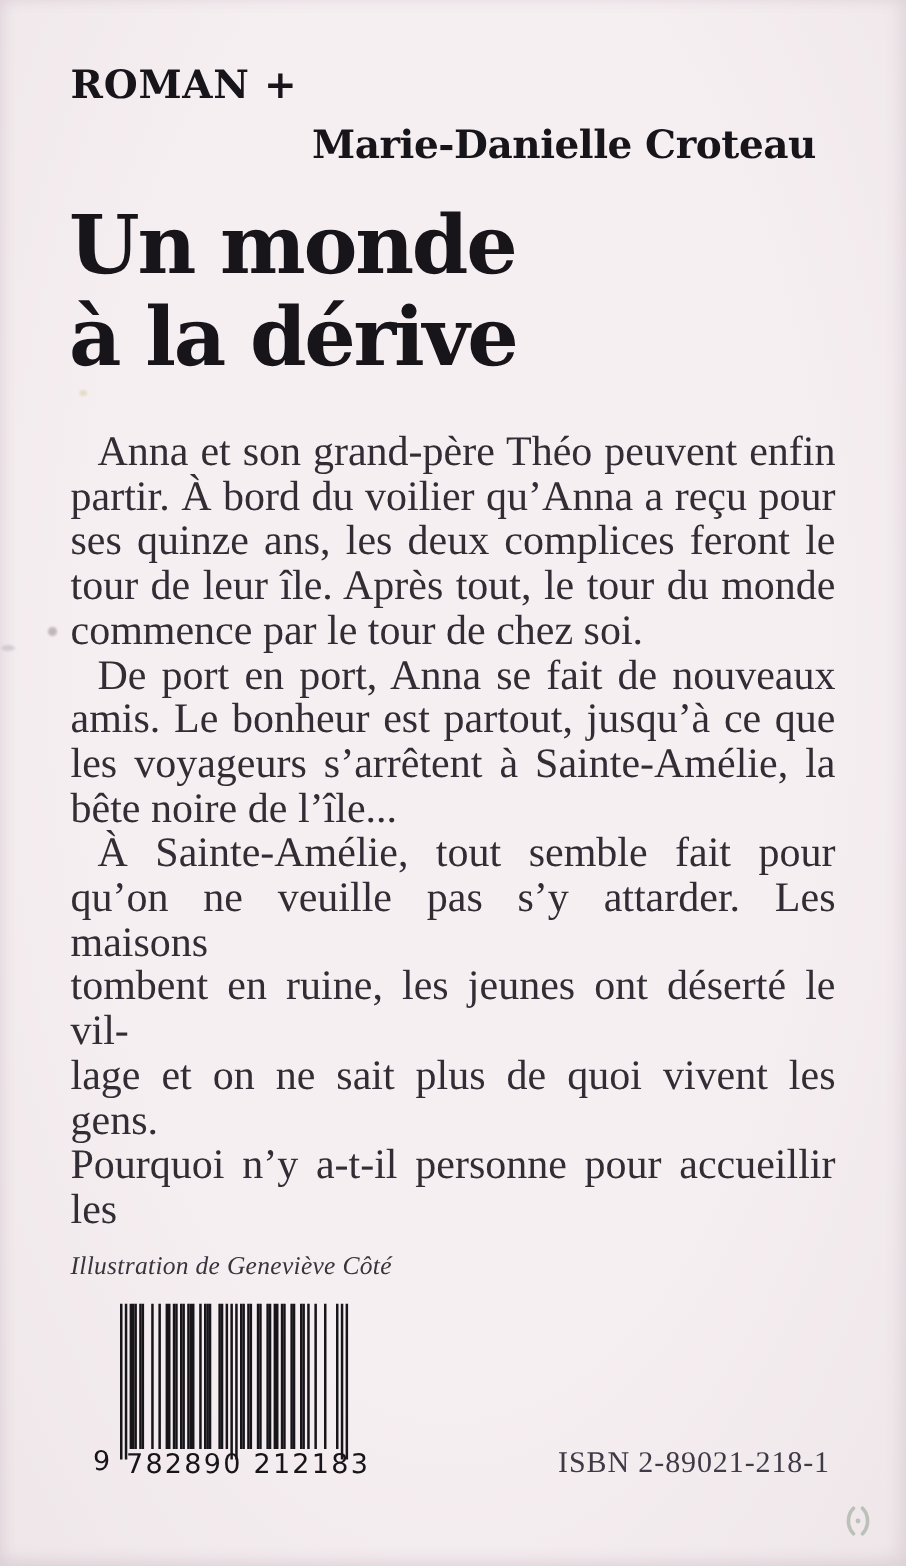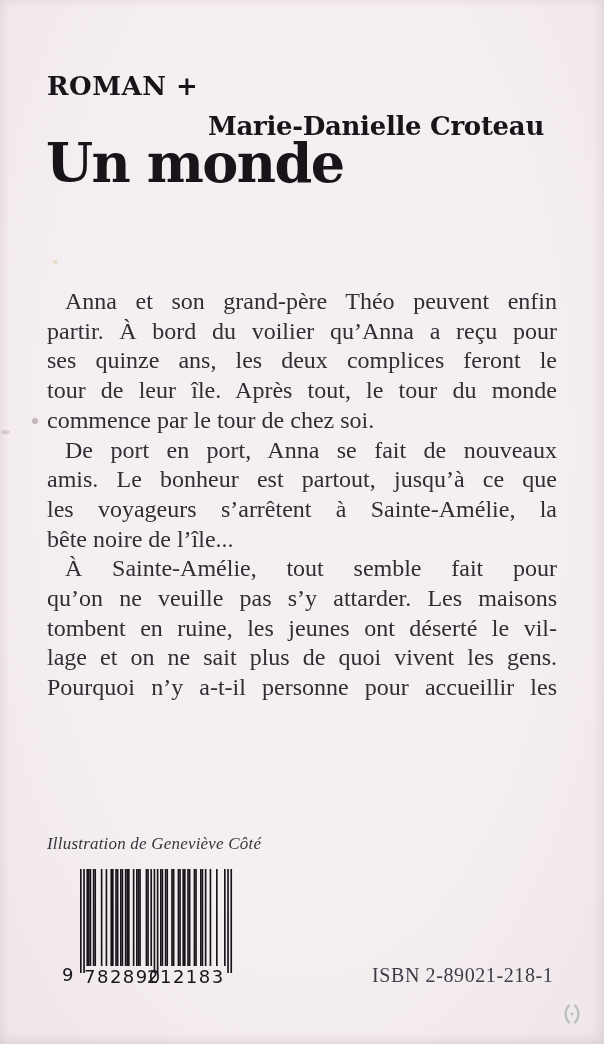--- a/index.html
+++ b/index.html
@@ -7,63 +7,63 @@
     width: 604px; height: 1044px;
     background: var(--bg, #f4edf0);
     font-family: "Liberation Serif", serif;
   }
   .page {
     position: relative; width: 604px; height: 1044px; overflow: hidden;
     background: radial-gradient(ellipse at 50% 42%, #f6eff2 55%, #eee6e9 100%);
     box-shadow: inset -5px 0 12px rgba(70,45,60,.05), inset 0 -5px 12px rgba(70,45,60,.05), inset 4px 0 10px rgba(70,45,60,.03);
     color: var(--body-ink, #322d34);
   }
-  .slab { font-family: "DejaVu Serif", serif; font-weight: 700; color: var(--ink, #17141a); margin-top: 29px; }
+  .slab { font-family: "DejaVu Serif", serif; font-weight: 700; color: var(--ink, #17141a); }
 
   .series { position: absolute; left: 47px; top: 44px; font-size: 26px; letter-spacing: .5px; line-height: 1; }
   .author { position: absolute; right: 60px; top: 84px; font-size: 26px; letter-spacing: -.3px; line-height: 1; }
   h1.title {
     position: absolute; left: 46px; top: 133px; margin: 0;
     font-size: 54px; line-height: 61px; letter-spacing: -1.5px;
   }
 
-  .synopsis { position: absolute; left: 47px; top: 287px; width: 510px; font-size: 24px; line-height: 29.7px; }
+  .synopsis { position: absolute; left: 47px; top: 287px; width: 510px; font-size: 28px; line-height: 29.7px; }
   .synopsis .line { text-align: justify; text-align-last: justify; }
   .synopsis .line.last { text-align-last: left; }
   .synopsis .line.indent { padding-left: 18px; }
   .synopsis em { font-style: italic; }
 
   .credit { position: absolute; left: 47px; top: 834px; font-style: italic; font-size: 17px; color: #39343c; letter-spacing: .2px; }
 
   .barcode { position: absolute; left: 62px; top: 869px; width: 172px; height: 122px; color: #17151a; }
   .barcode svg { position: absolute; left: 18px; top: 0; fill: #17151a; }
   .bc-digit { position: absolute; font-family: "DejaVu Sans", sans-serif; font-size: 18px; line-height: 1; color: #17151a; }
   .bc-left  { left: 0; top: 97px; }
   .bc-g1 { left: 22px; top: 99px; width: 71px; text-align: left; letter-spacing: 1.5px; }
-  .bc-g2 { left: 85px; top: 99px; width: 70px; text-align: center; letter-spacing: 1.5px; }
+  .bc-g2 { left: 107px; top: 99px; width: 70px; text-align: center; letter-spacing: 1.5px; }
 
   .isbn { position: absolute; left: 372px; top: 964px; font-size: 20px; letter-spacing: .6px; color: #3e3a46; }
 
   .logo { position: absolute; left: 561px; top: 1002px; width: 22px; height: 24px; }
 
   .speck { position: absolute; border-radius: 50%; filter: blur(.6px); }
   .speck-1 { left: 32px; top: 418px; width: 6px; height: 6px; background: rgba(95,82,88,.35); }
   .speck-2 { left: 1px;  top: 430px; width: 9px; height: 4px; background: rgba(120,106,112,.22); }
   .speck-3 { left: 53px; top: 260px; width: 5px; height: 4px; background: rgba(185,180,100,.30); }
 </style>
 </head>
 <body>
 
 <div class="page">
 
   <div class="series slab">ROMAN +</div>
 
   <div class="author slab">Marie-Danielle Croteau</div>
 
-  <h1 class="title slab"><span>Un monde</span><br></h1>
+  <h1 class="title slab"><span>Un monde</span><br><span>à la dérive</span></h1>
 
   <main class="synopsis" id="synopsis">
       <div>
         <div class="line indent"><span>Anna et son grand-père Théo peuvent enfin</span></div>
         <div class="line"><span>partir. À bord du voilier qu’Anna a reçu pour</span></div>
         <div class="line"><span>ses quinze ans, les deux complices feront le</span></div>
         <div class="line"><span>tour de leur île. Après tout, le tour du monde</span></div>
         <div class="line last"><span>commence par le tour de chez soi.</span></div>
       </div>
       <div>

